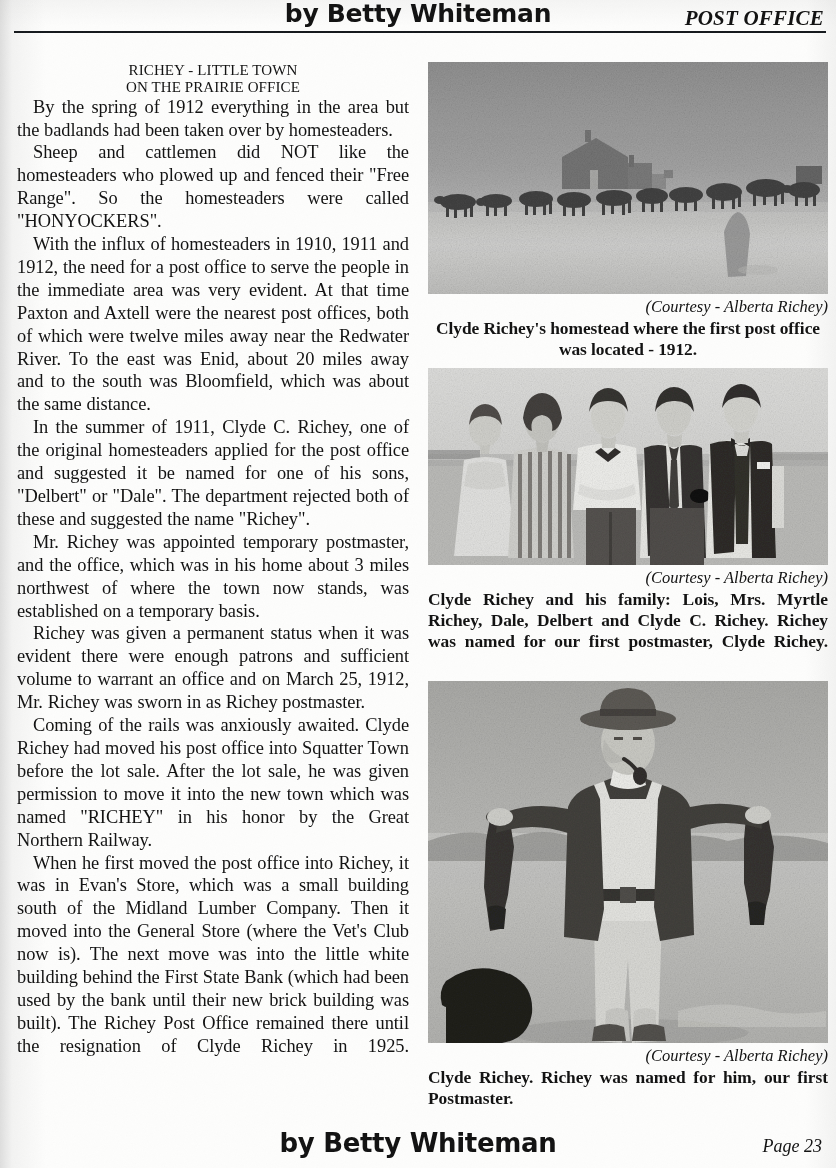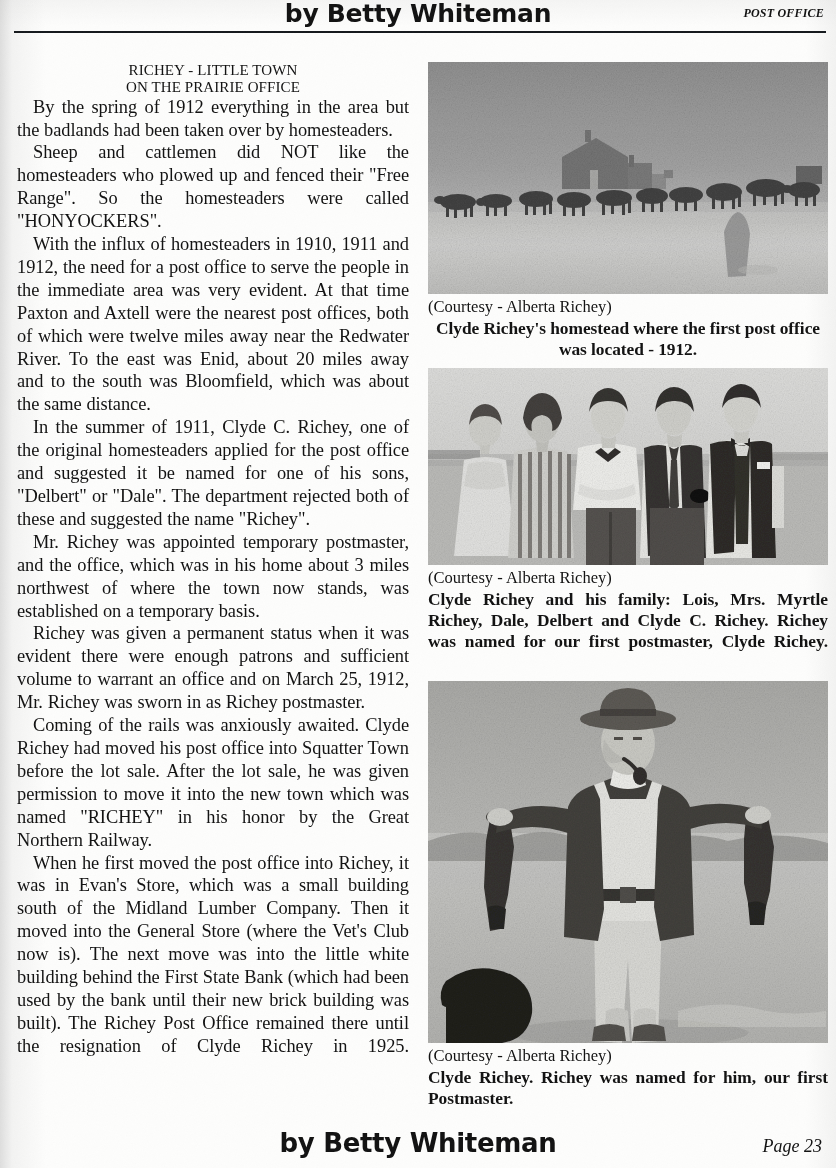--- a/index.html
+++ b/index.html
@@ -38,21 +38,21 @@
     font-family: "DejaVu Sans", sans-serif;
     font-weight: bold;
     font-size: 25px;
     letter-spacing: -0.3px;
     color: #111;
   }
   #masthead-section {
     position: absolute; right: 12px; top: 6px;
     font-family: "Liberation Serif", serif;
     font-weight: bold; font-style: italic;
-    font-size: 12px;
+    font-size: 21px;
     letter-spacing: .2px;
     margin-left: 20px;
   }
   #rule-top {
     position: absolute; left: 14px; top: 31px; width: 812px; height: 0;
     border-top: 2.6px solid #14181c;
   }
 
   
   #col-left {
@@ -85,24 +85,25 @@
   p.body.last::after { content: ""; display: inline-block; width: 100%; }
 
   
   .figure { margin: 0 0 8px 0; }
   .photo {
     display: block;
     width: 400px;
     background: #8e8e8e;
   }
   .courtesy {
-    text-align: left;
+    text-align: right;
     font-size: 16.5px;
     line-height: 1.2;
     margin: 3px 0 1px 0;
+    font-style: italic;
   }
   .caption {
     font-size: 17.4px;
     font-weight: bold;
     line-height: 1.21;
     text-align: justify;
     letter-spacing: -0.05px;
   }
   .caption::after { content: ""; display: inline-block; width: 100%; }
   .caption.nojust { text-align: center; }

